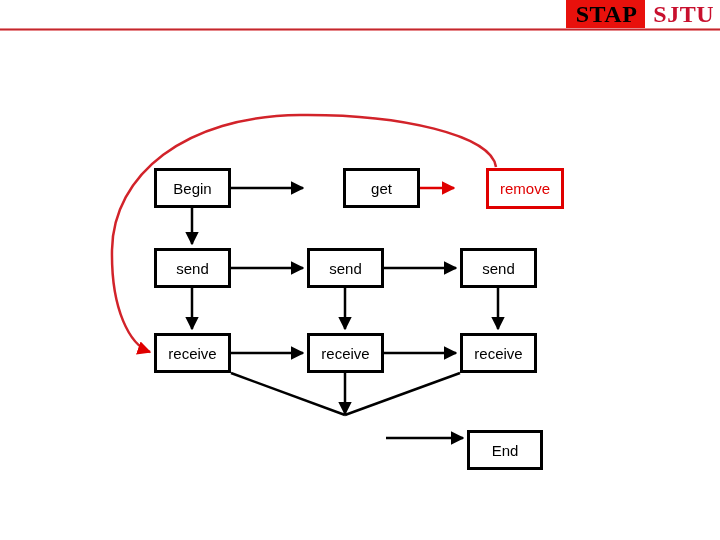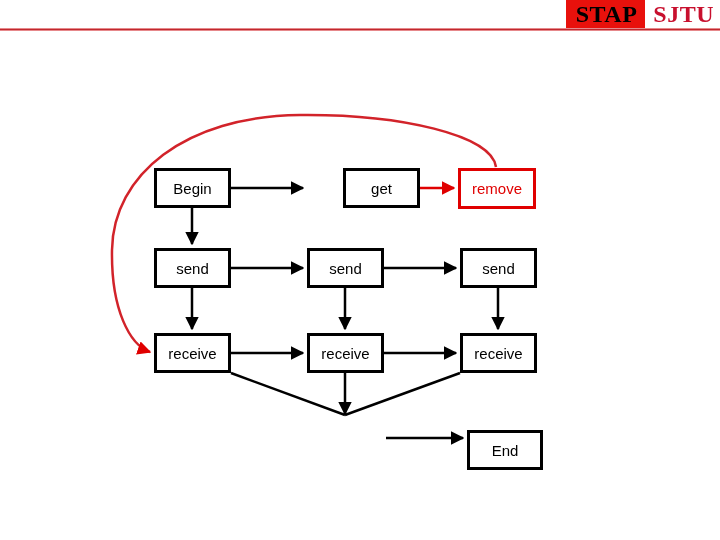--- a/index.html
+++ b/index.html
@@ -87,20 +87,21 @@
     justify-content: center;
     font-family: "Liberation Sans", sans-serif;
     font-size: 15px;
     color: #000000;
     white-space: nowrap;
     z-index: 3;
   }
   .node.accent {
     border-color: #e00000;
     color: #e00000;
+    margin-left: 28px;
   }
 </style>
 </head>
 <body>
 
 <div id="page">
 
   <div id="header-rule"></div>
 
   <div id="logo">

